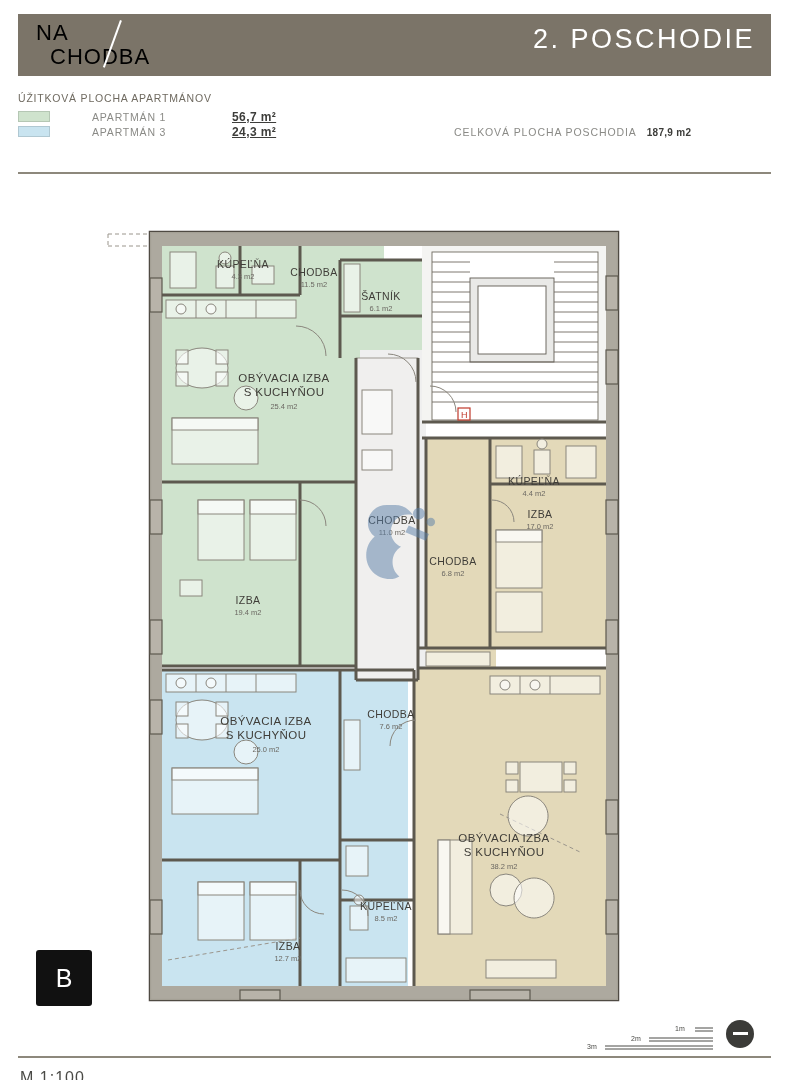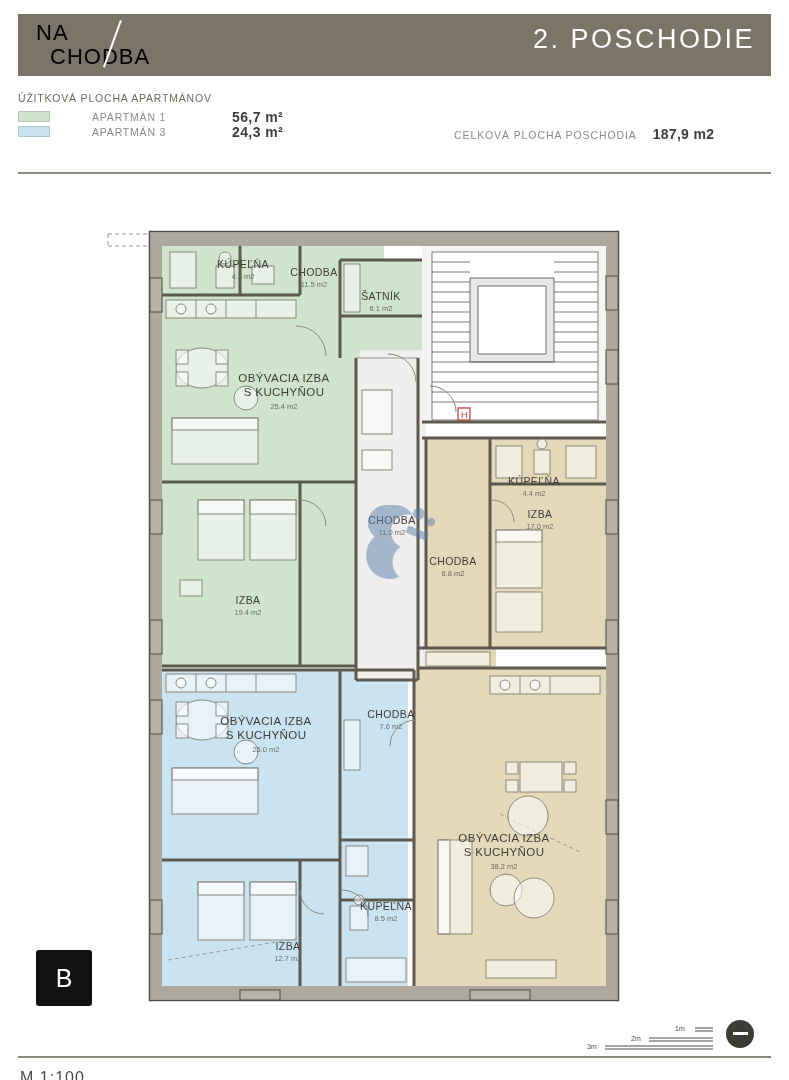--- a/index.html
+++ b/index.html
@@ -42,27 +42,27 @@
   .legend-title {
     font-size:10.5px; letter-spacing:0.8px; color:#6f6a60; margin-bottom:5px;
   }
   .legend-rows { position:relative; }
   .legend-row { display:flex; align-items:center; height:15px;gap:32px; }
   .swatch { width:32px; height:11px; margin-right:10px; border:1px solid rgba(0,0,0,0.12); }
   .legend-label {
     font-size:10.5px; letter-spacing:0.8px; color:#8a8a86; width:108px;
   }
   .legend-area {
-    font-size:14px; font-weight:bold; color:#3d3d3a; letter-spacing:0.4px;
+    font-size:12px; font-weight:bold; color:#3d3d3a; letter-spacing:0.4px;text-decoration:underline;
   }
   .legend-total {
     position:absolute; left:436px; top:34px;
     font-size:10.5px; letter-spacing:0.9px; color:#8a8a86;
   }
-  .legend-total b { color:#3d3d3a; margin-left:16px; font-size:14px; letter-spacing:0.3px;}
+  .legend-total b { color:#3d3d3a; margin-left:10px; font-size:10px; letter-spacing:0.3px;}
   .hr {
     position:absolute; left:18px; top:172px; width:753px; height:2px; background:#8d887c;
   }
 
   
   .badge {
     position:absolute; left:36px; top:950px; width:56px; height:56px;
     background:#111111; color:#ffffff; border-radius:3px;
     font-size:25px; display:flex; align-items:center; justify-content:center;
   }

